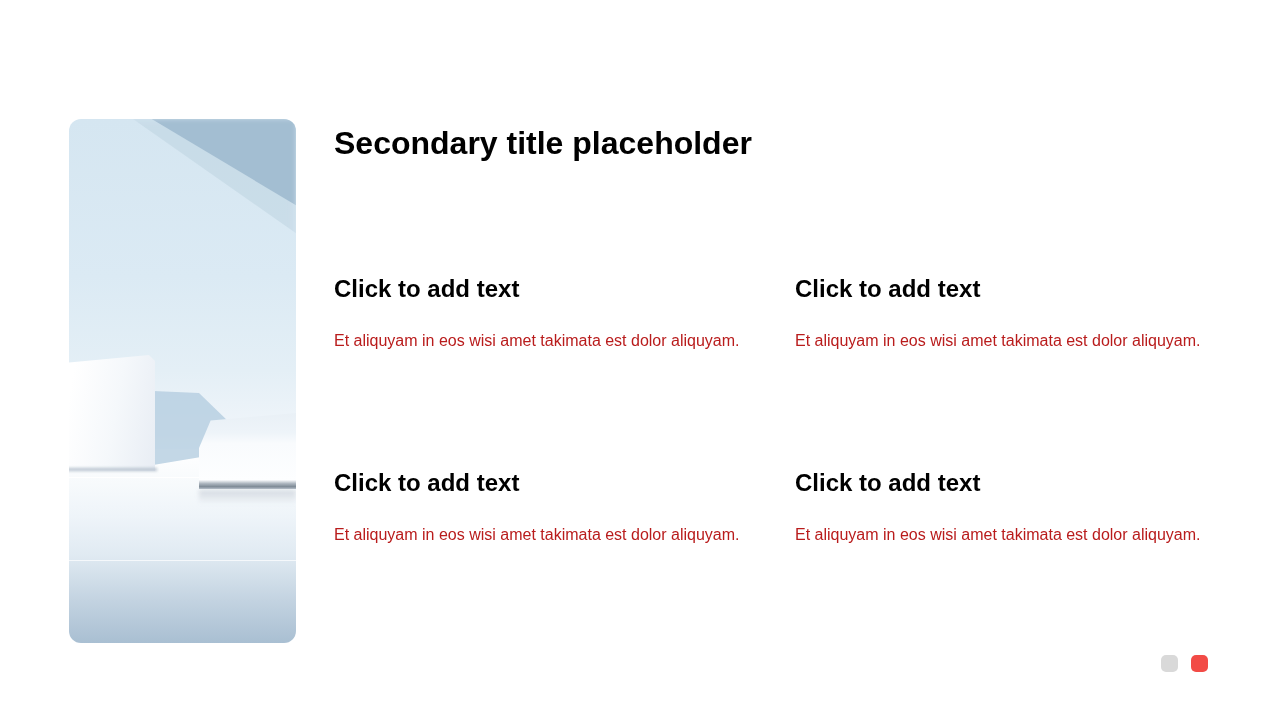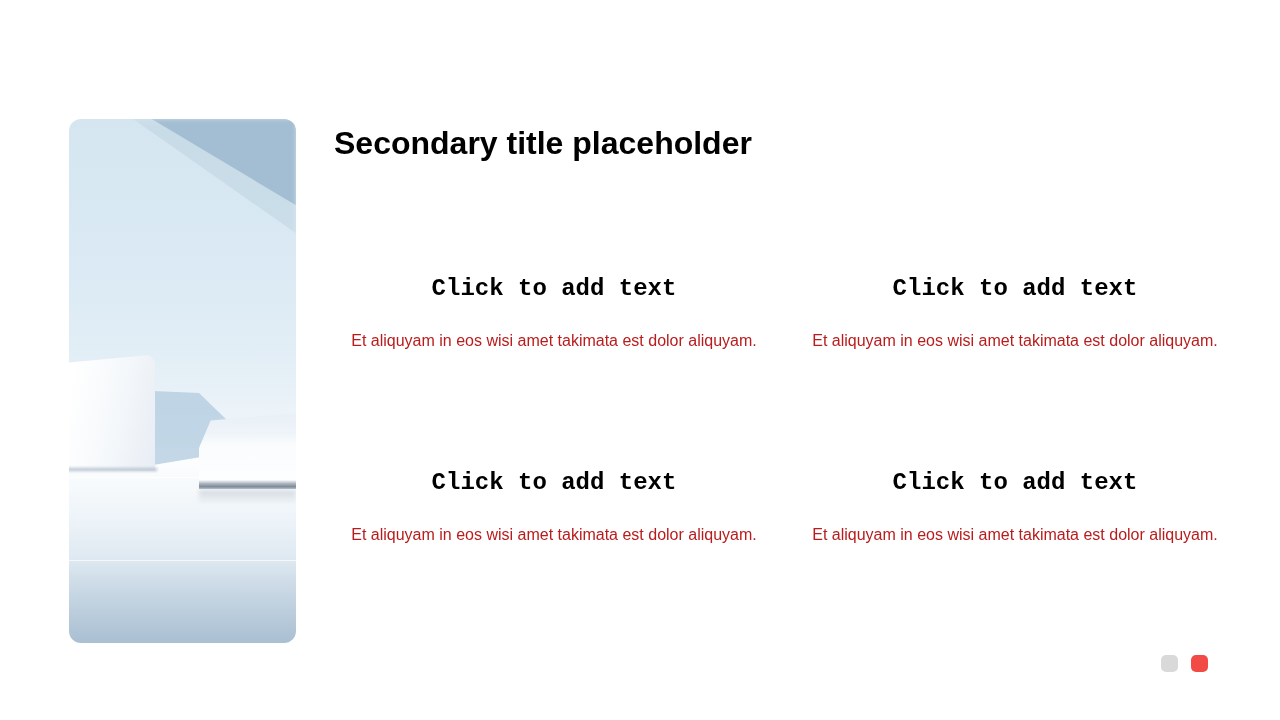--- a/index.html
+++ b/index.html
@@ -1,17 +1,17 @@
 <!DOCTYPE html>
 <html><head>
 <meta charset="utf-8">
 <style>
   html,body{margin:0;padding:0;background:#ffffff;}
   body{width:1280px;height:720px;font-family:"Liberation Sans","DejaVu Sans",sans-serif;}
-  .stage{position:relative;width:1280px;height:720px;background:#ffffff;overflow:hidden;text-align:center;}
+  .stage{position:relative;width:1280px;height:720px;background:#ffffff;overflow:hidden;}
 
   
   .pic{position:absolute;left:69px;top:119px;width:227px;height:524px;border-radius:12px;
        overflow:hidden;margin:0;
        background:linear-gradient(180deg,#d5e6f1 0%,#dbeaf4 30%,#e4eff6 48%,#f0f5fa 60%,#ffffff 67%,#fdfeff 74%);}
   .pic .layer{position:absolute;inset:0;}
   .band-soft{clip-path:polygon(15% -4%,104% -4%,104% 23%);background:#bed3e1;opacity:.55;filter:blur(4px);}
   .band-main{clip-path:polygon(21% -4%,104% -4%,104% 17.5%);background:#a3bed2;filter:blur(2px);}
   .floor{position:absolute;left:0;right:0;top:330px;bottom:0;
          background:linear-gradient(180deg,#ffffff 0%,#f7fafc 18%,#eef4f9 35%,#e0eaf2 55%,#c3d3e1 78%,#a9bfd2 100%);}
@@ -29,21 +29,21 @@
   .seam-h1{position:absolute;left:0;top:358px;width:100%;height:1px;background:rgba(255,255,255,.9);}
   .seam-h2{position:absolute;left:0;top:441px;width:100%;height:1px;background:rgba(255,255,255,.7);}
   .seam-d{position:absolute;left:-14px;top:341px;width:60px;height:1.5px;background:rgba(150,168,185,.55);
           transform:rotate(37deg);transform-origin:100% 50%;}
 
   
   .title{position:absolute;left:334px;top:127px;margin:0;font-size:32px;line-height:1;
          font-weight:bold;color:#000000;white-space:nowrap;}
   .cell{position:absolute;width:440px;}
   .c1{left:334px;} .c2{left:795px;} .r1{top:276px;} .r2{top:470px;}
-  .cell h2{margin:0;font-size:24px;line-height:26px;font-weight:bold;color:#000000;white-space:nowrap;font-family:Liberation Mono, monospace;}
+  .cell h2{margin:0;font-size:24px;line-height:26px;font-weight:bold;color:#000000;white-space:nowrap;}
   .cell p{margin:29px 0 0 0;font-size:16px;line-height:20px;color:#b91c1c;white-space:nowrap;}
 
   
   .dots{position:absolute;left:1161px;top:655px;display:flex;gap:13px;}
   .dot{width:17px;height:17px;border-radius:5px;}
 </style>
 </head>
 <body>
 
 <div class="stage">

